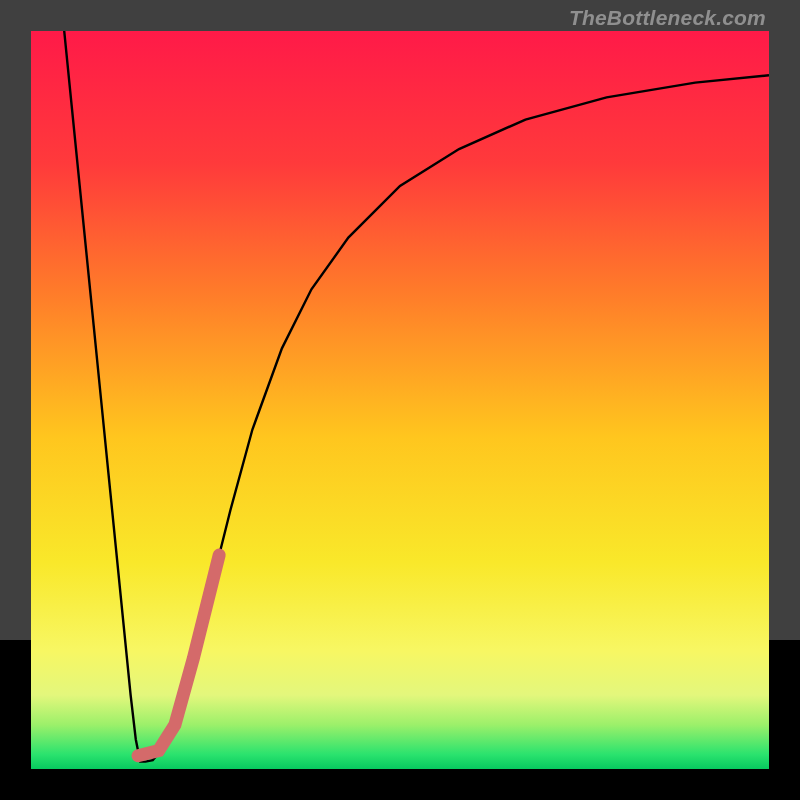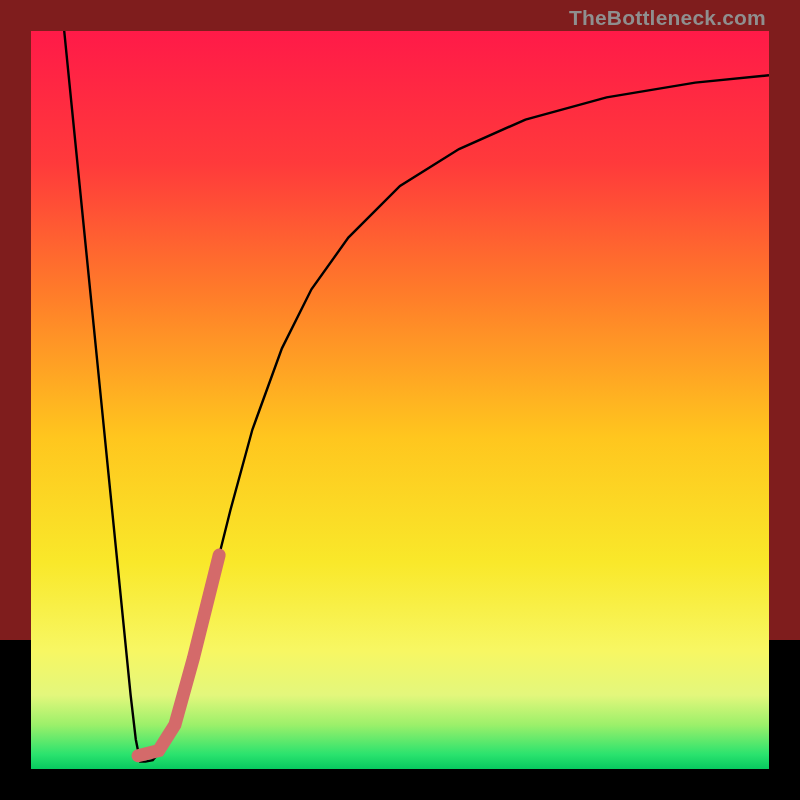--- a/index.html
+++ b/index.html
@@ -9,21 +9,22 @@
     height: 800px;
     background: #000;
     overflow: hidden;
   }
   .frame {
     position: absolute;
     left: 0;
     top: 0;
     width: 800px;
     height: 640px;
-    background: #7f1d1d;
+    background: #404040;
+    font-style: italic;
   }
   .plot {
     position: absolute;
     left: 31px;
     top: 31px;
     width: 738px;
     height: 738px;
     overflow: hidden;
   }
   .watermark {

